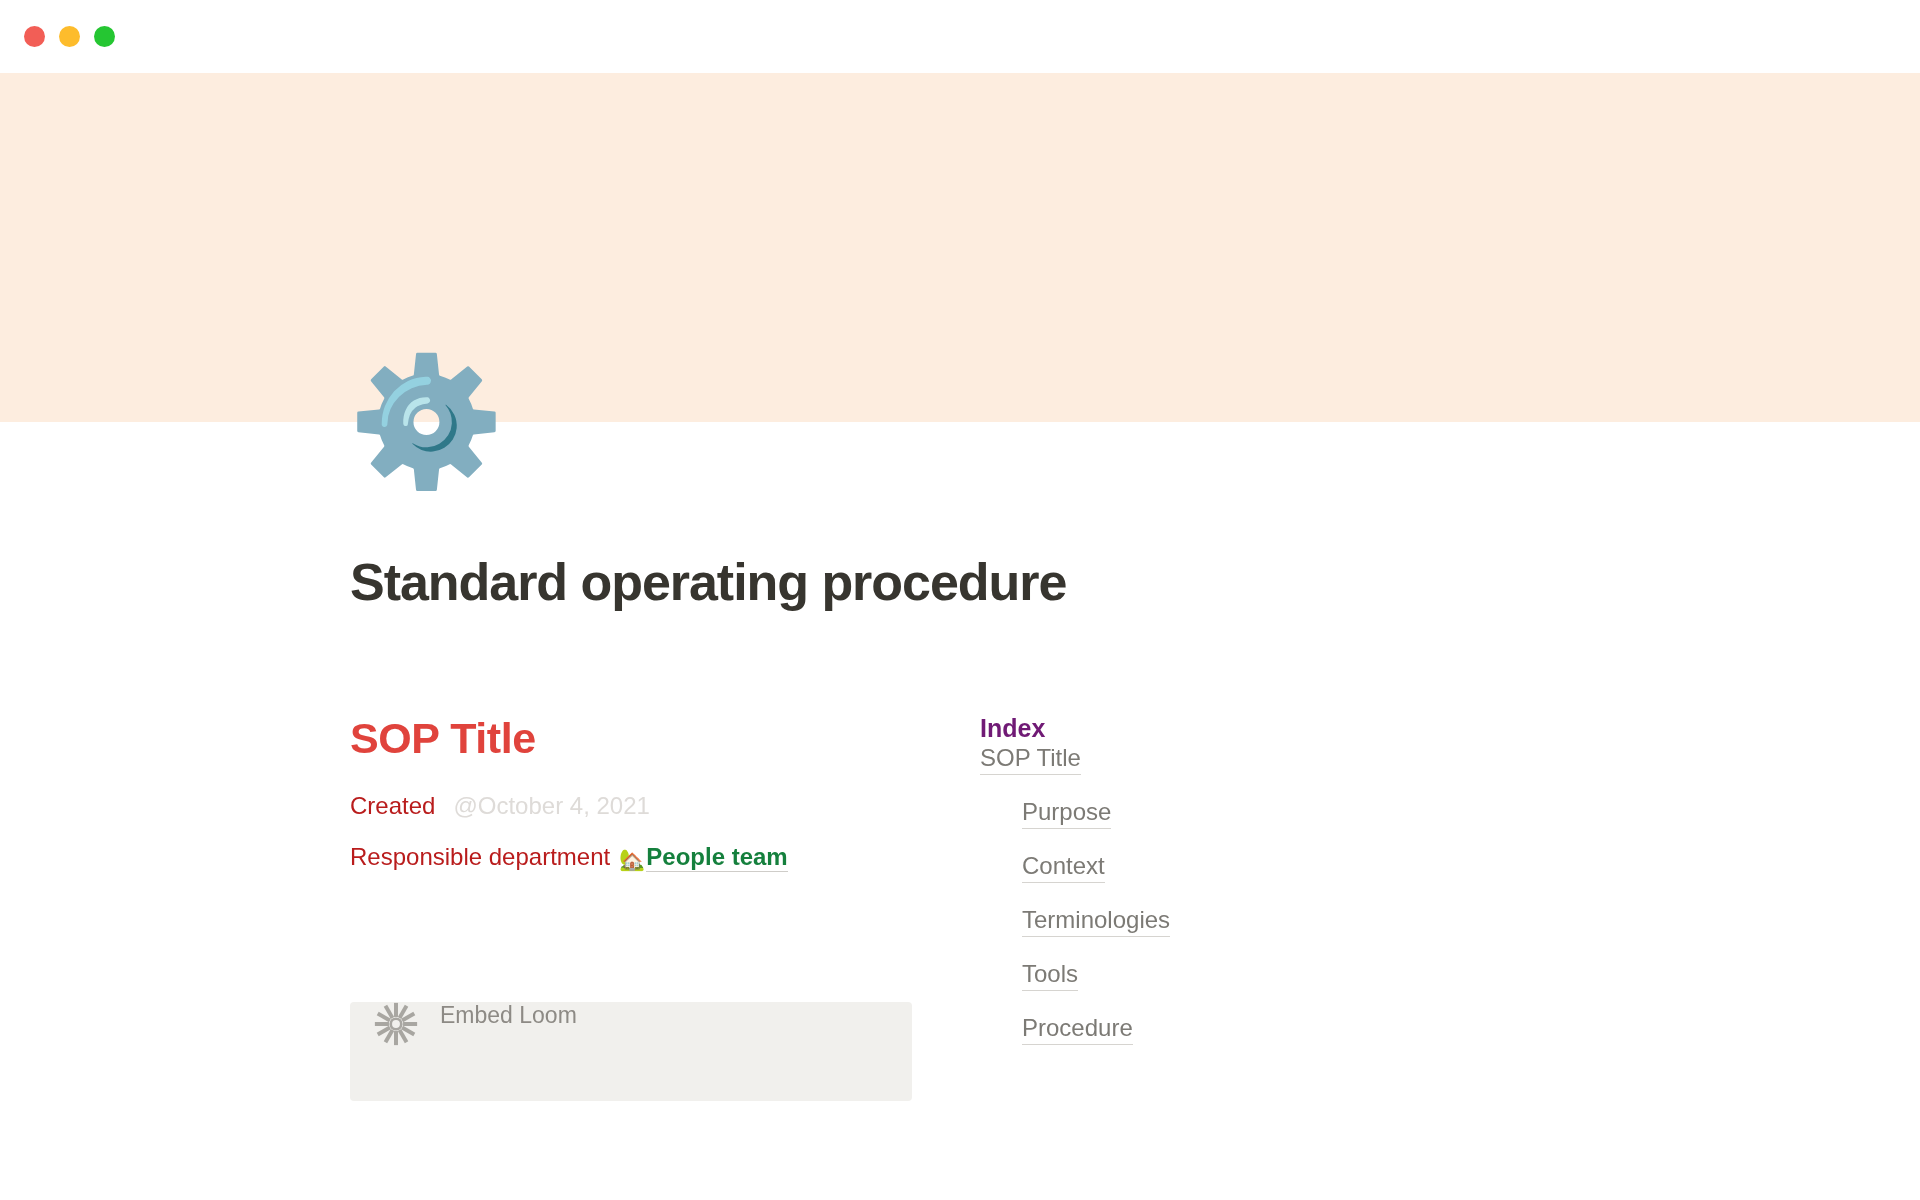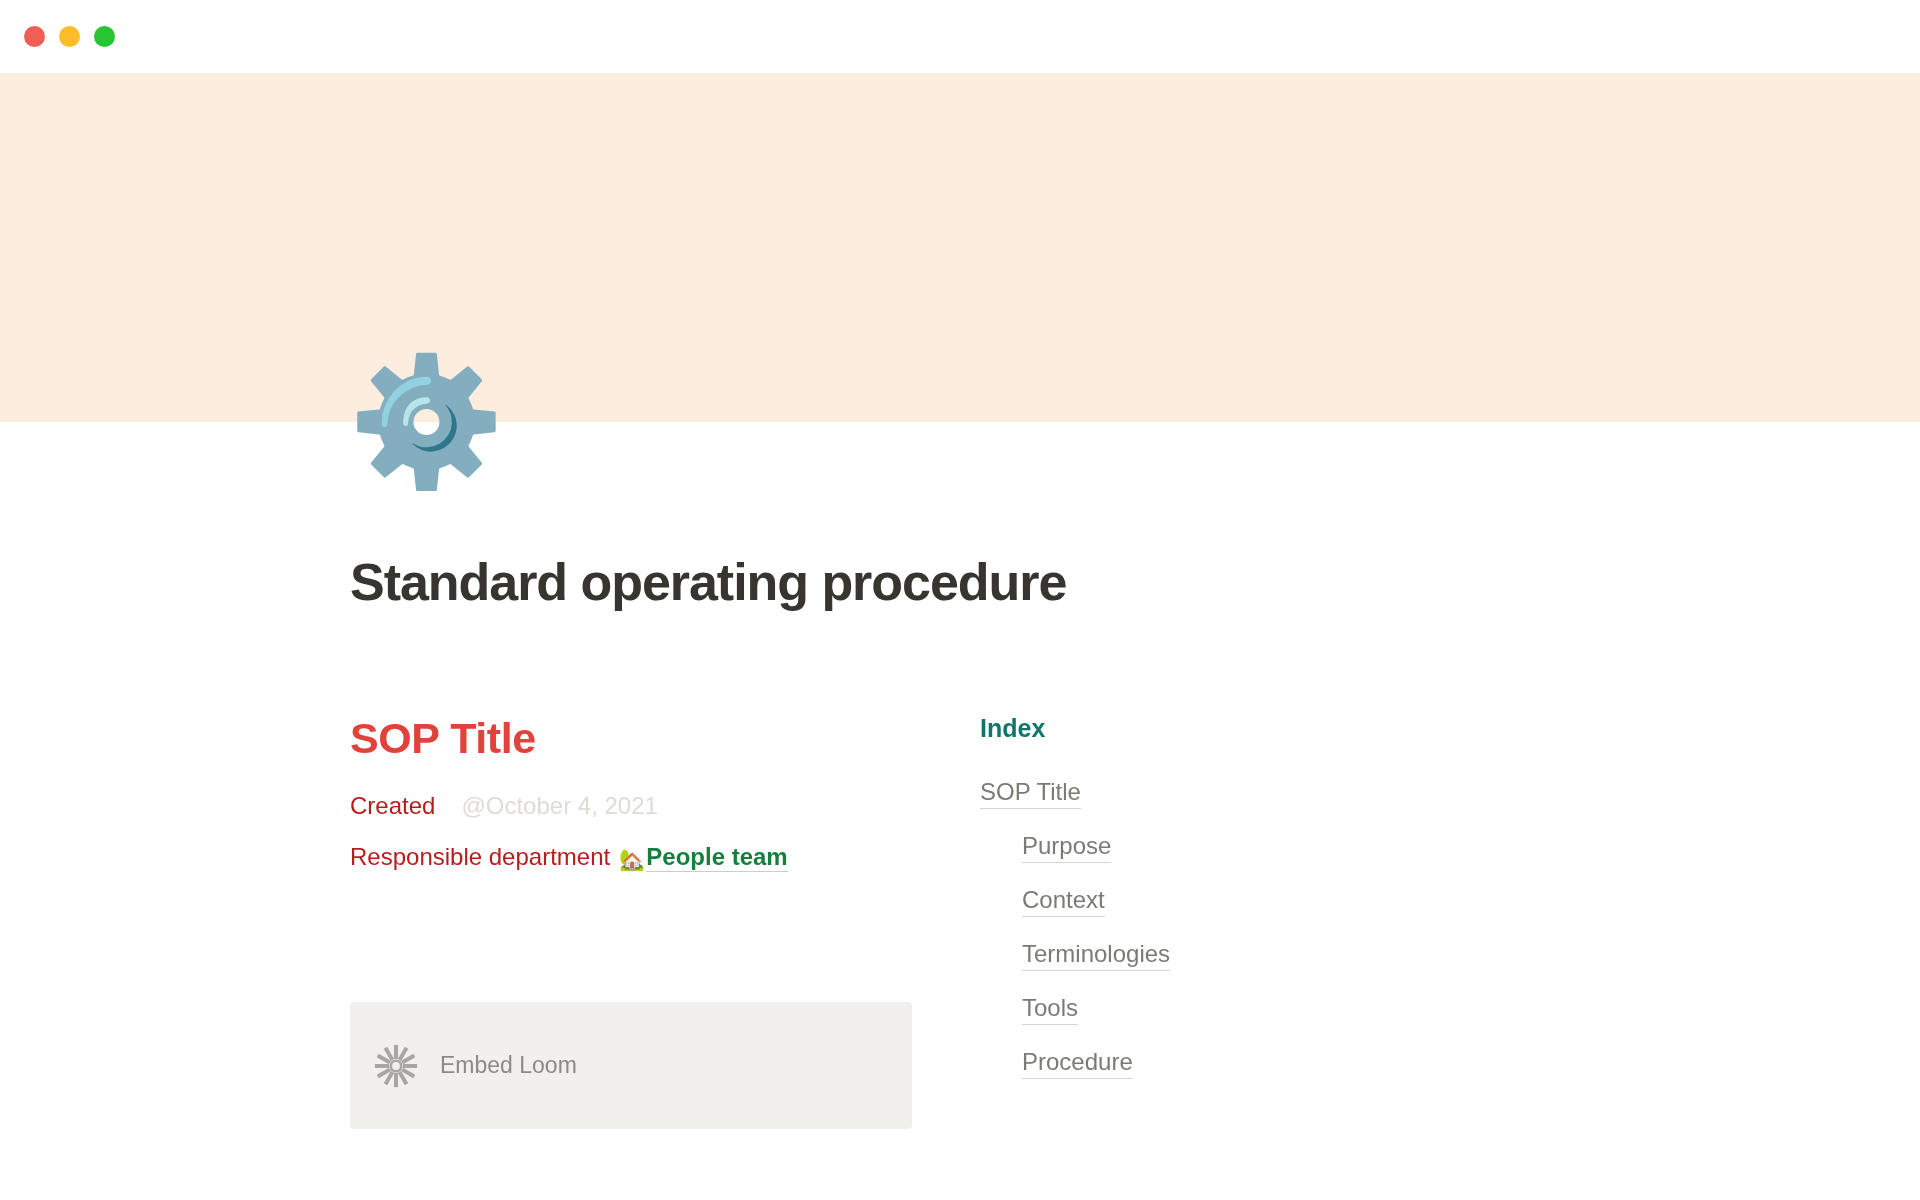--- a/index.html
+++ b/index.html
@@ -111,21 +111,21 @@
   .prop-row {
     font-size: 24px;
     line-height: 1.45;
     color: #37352f;
     margin-bottom: 17px;
     white-space: nowrap;
   }
   .prop-label { color: #b91c1c; }
   .prop-date {
     color: #dedbd8;
-    margin-left: 26px;
+    margin-left: 18px;
     text-align: center;
   }
   .dept-emoji {
     font-size: 21px;
     margin: 0 1px 0 9px;
     position: relative;
     top: 2px;
   }
   .page-link {
     font-weight: 700;
@@ -134,44 +134,42 @@
     text-decoration: none;
     padding-bottom: 1px;
   }
 
   
   .embed-block {
     position: absolute;
     left: 350px;
     top: 929px;
     width: 562px;
-    height: 127px;
+    height: 99px;
     background: #f1f0ed;
     border-radius: 4px;
     display: flex;
-    align-items: center;
     padding-left: 24px;
     gap: 22px;
   }
   .loom-icon {
     width: 44px;
     height: 44px;
     flex: none;
   }
   .embed-label {
     font-size: 23px;
     color: #8d8a85;
   }
 
   
   .index-title {
     font-size: 25px;
     font-weight: 700;
-    color: #0f766e;
-    margin-bottom: 34px;
+    color: #701a75;
     line-height: 1.2;
   }
   .toc-link {
     display: inline-block;
     font-size: 24px;
     color: #7c7a75;
     border-bottom: 1.5px solid #d6d4d0;
     text-decoration: none;
     line-height: 1.25;
     padding-bottom: 1px;

